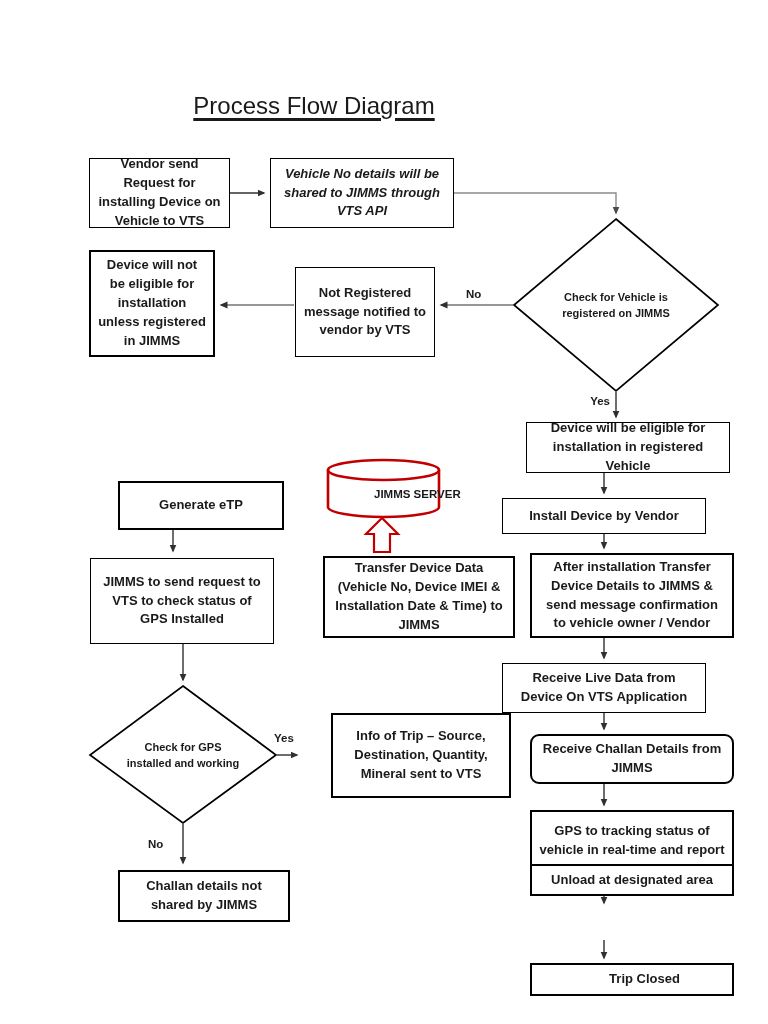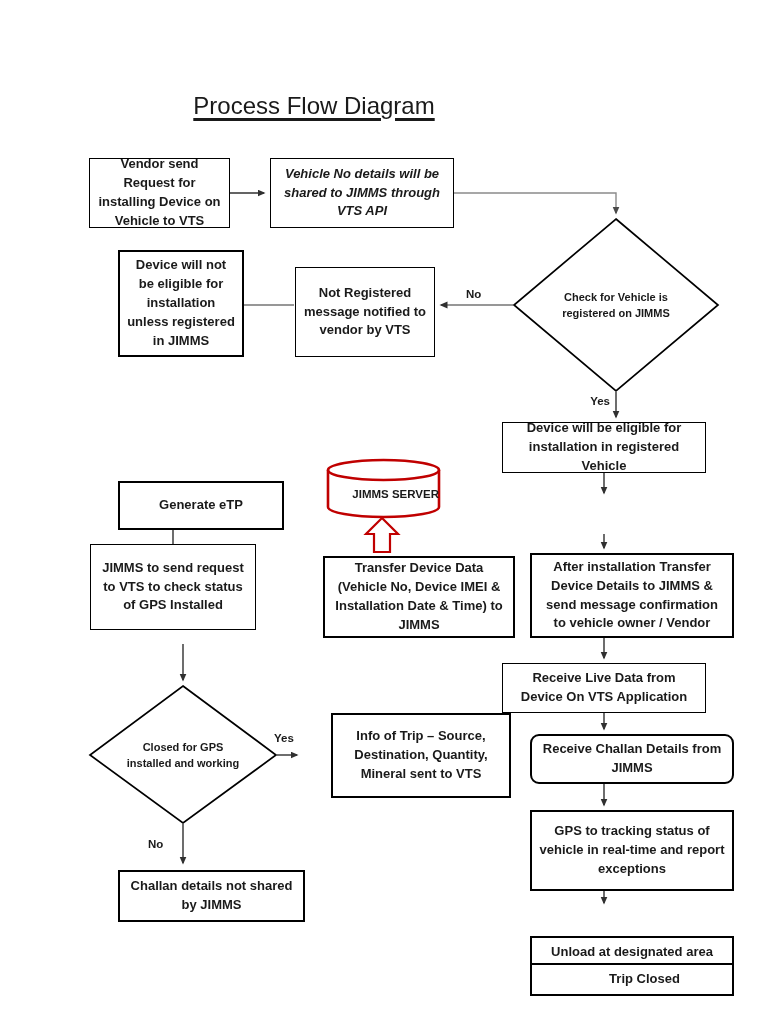--- a/index.html
+++ b/index.html
@@ -26,22 +26,22 @@
   .bw25{border-width:2.5px;}
   .dtext{
     position:absolute;box-sizing:border-box;background:transparent;border:none;
     display:flex;align-items:center;justify-content:flex-start;text-align:center;
     font-size:11px;font-weight:bold;color:#1a1a1a;line-height:1.5;z-index:2;
   }
   .elabel{
     position:absolute;font-size:11.5px;font-weight:bold;color:#1a1a1a;z-index:2;
   }
   .server-text{
-    position:absolute;display:flex;align-items:center;justify-content:flex-end;
-    font-size:11.5px;font-weight:bold;color:#1a1a1a;z-index:2;
+    position:absolute;display:flex;align-items:center;justify-content:flex-start;
+    font-size:11.5px;font-weight:bold;color:#1a1a1a;z-index:2;padding-left:45px;
   }
   svg.layer{position:absolute;left:0;top:0;z-index:1;}
 </style>
 </head>
 <body>
 
 <div id="page">
 
   <div id="title"><span>Process Flow Diagram</span></div>
 
@@ -86,82 +86,85 @@
   </svg>
 
   <div class="node" style="left:89px;top:158px;width:141px;height:70px;">
       <span>Vendor send Request for installing Device on Vehicle to VTS</span>
     </div>
 
   <div class="node" style="left:270px;top:158px;width:184px;height:70px;font-style:italic;">
       <span>Vehicle No details will be shared to JIMMS through VTS API</span>
     </div>
 
-  <div class="node bw25" style="left:89px;top:250px;width:126px;height:107px;margin-left:29px;">
+  <div class="node bw25" style="left:89px;top:250px;width:126px;height:107px;">
       <span>Device will not be eligible for installation unless registered in JIMMS</span>
     </div>
 
   <div class="node" style="left:295px;top:267px;width:140px;height:90px;">
       <span>Not Registered message notified to vendor by VTS</span>
     </div>
 
-  <div class="node" style="left:502px;top:422px;width:204px;height:51px;">
+  <div class="node" style="left:526px;top:422px;width:204px;height:51px;">
       <span>Device will be eligible for installation in registered Vehicle</span>
     </div>
 
+  <div class="node" style="left:502px;top:498px;width:204px;height:36px;">
+      <span>Install Device by Vendor</span>
+    </div>
 
   <div class="node bw2" style="left:502px;top:553px;width:204px;height:85px;">
       <span>After installation Transfer Device Details to JIMMS &amp; send message confirmation to vehicle owner / Vendor</span>
     </div>
 
   <div class="node" style="left:502px;top:663px;width:204px;height:50px;">
       <span>Receive Live Data from Device On VTS Application</span>
     </div>
 
   <div class="node bw2" style="left:502px;top:734px;width:204px;height:50px;border-radius:9px;">
       <span>Receive Challan Details from JIMMS</span>
     </div>
 
   <div class="node bw2" style="left:502px;top:810px;width:204px;height:81px;">
       <span>GPS to tracking status of vehicle in real-time and report exceptions</span>
     </div>
 
-  <div class="node bw2" style="left:502px;top:936px;width:204px;height:32px;">
+  <div class="node bw2" style="left:502px;top:864px;width:204px;height:32px;">
       <span>Unload at designated area</span>
     </div>
 
   <div class="node bw2" style="left:502px;top:963px;width:204px;height:33px;padding-left:32px;">
       <span>Trip Closed</span>
     </div>
 
   <div class="node bw2" style="left:90px;top:481px;width:166px;height:49px;">
       <span>Generate eTP</span>
     </div>
 
-  <div class="node" style="left:90px;top:544px;width:166px;height:86px;">
+  <div class="node" style="left:90px;top:558px;width:184px;height:86px;">
       <span>JIMMS to send request to VTS to check status of GPS Installed</span>
     </div>
 
   <div class="node bw2" style="left:303px;top:713px;width:180px;height:85px;">
       <span>Info of Trip – Source, Destination, Quantity, Mineral sent to VTS</span>
     </div>
 
-  <div class="node bw2" style="left:90px;top:870px;width:187px;height:52px;">
+  <div class="node bw2" style="left:90px;top:870px;width:172px;height:52px;">
       <span>Challan details not shared by JIMMS</span>
     </div>
 
   <div class="node bw2" style="left:295px;top:556px;width:192px;height:82px;">
       <span>Transfer Device Data (Vehicle No, Device IMEI &amp; Installation Date &amp; Time) to JIMMS</span>
     </div>
 
   <div class="dtext" style="left:553px;top:261px;width:126px;height:88px;">
       <span>Check for Vehicle is registered on JIMMS</span>
     </div>
   <div class="dtext" style="left:121px;top:713px;width:124px;height:84px;">
-      <span>Closed for GPS installed and working</span>
+      <span>Check for GPS installed and working</span>
     </div>
 
   <div class="server-text" style="left:329px;top:481px;width:110px;height:26px;">
       <span>JIMMS SERVER</span>
     </div>
 
   <div class="elabel" style="left:466px;top:288px;width:34px;"><span>No</span></div>
   <div class="elabel" style="left:572px;top:395px;width:38px;text-align:right;"><span>Yes</span></div>
   <div class="elabel" style="left:274px;top:732px;width:32px;"><span>Yes</span></div>
   <div class="elabel" style="left:148px;top:838px;width:30px;"><span>No</span></div>

